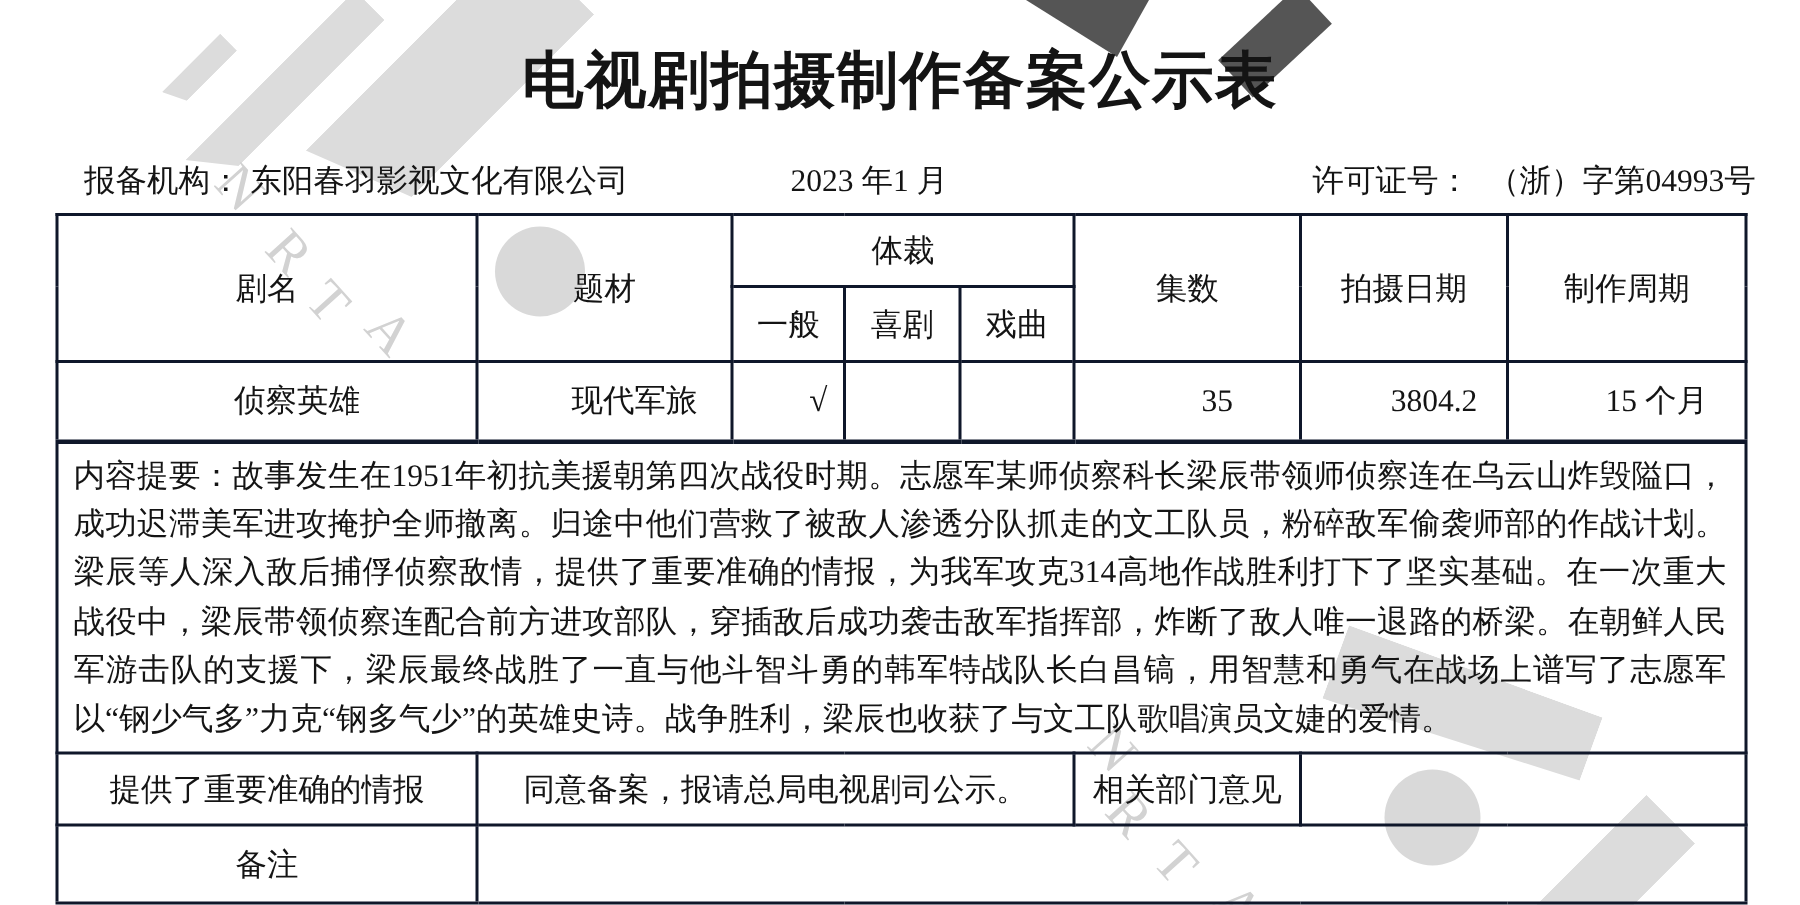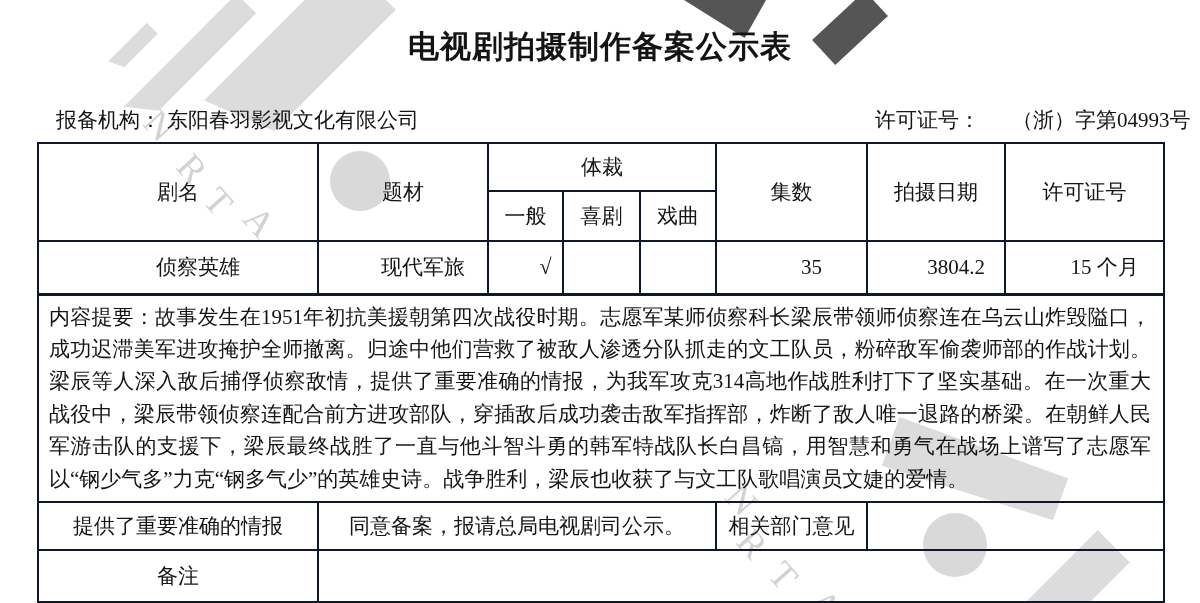--- a/index.html
+++ b/index.html
@@ -25,29 +25,29 @@
     transform: rotate(48deg);
     user-select: none;
   }
   .wm-frag { position: absolute; background: #555555; }
 
   
   .doc { position: absolute; inset: 0; z-index: 1; }
 
   .doc-title {
     position: absolute; top: 26px; left: 0; width: 100%;
-    text-align: center; font-size: 31px; font-weight: bold;
+    text-align: center; font-size: 41px; font-weight: bold;
     letter-spacing: 1px;
   }
 
   .meta-row { position: absolute; top: 106px; left: 0; width: 100%; height: 28px; font-size: 21px; }
   .meta-agency  { position: absolute; left: 56px; top: 0; }
   .meta-period  { position: absolute; left: 527px; top: 0; }
   .meta-license { position: absolute; left: 875px; top: 0; }
-  .meta-license .val { margin-left: 32px; }
+  .meta-license .val { margin-left: 12px; }
   .meta-agency .val { margin-left: 6px; }
 
   table.record {
     position: absolute; left: 37px; top: 142px;
     width: 1126px; table-layout: fixed;
     border-collapse: collapse;
     font-size: 21px;
   }
   table.record td {
     border: 2px solid #0f172a;
@@ -100,20 +100,21 @@
 </div>
 
 <div class="doc">
 
   <div class="doc-title">电视剧拍摄制作备案公示表</div>
 
   <div class="meta-row">
     <div class="meta-agency">
       <span>报备机构：</span><span class="val">东阳春羽影视文化有限公司</span>
     </div>
+    <div class="meta-period">2023 年1 月</div>
     <div class="meta-license">
       <span>许可证号：</span><span class="val">（浙）字第04993号</span>
     </div>
   </div>
 
   <table class="record">
     <colgroup>
       <col style="width:280px">
         <col style="width:170px">
       <col style="width:75px">
@@ -123,21 +124,21 @@
         <col style="width:138px">
         <col style="width:159px">
     </colgroup>
     <tbody>
       <tr class="h-top">
         <td rowspan="2">剧名</td>
         <td rowspan="2">题材</td>
         <td colspan="3">体裁</td>
         <td rowspan="2">集数</td>
         <td rowspan="2">拍摄日期</td>
-        <td rowspan="2">许可证号</td>
+        <td rowspan="2">制作周期</td>
       </tr>
       <tr class="h-sub">
         <td>一般</td>
         <td>喜剧</td>
         <td>戏曲</td>
       </tr>
       <tr class="entry">
         <td>侦察英雄</td>
         <td>现代军旅</td>
         <td class="check">√</td>

